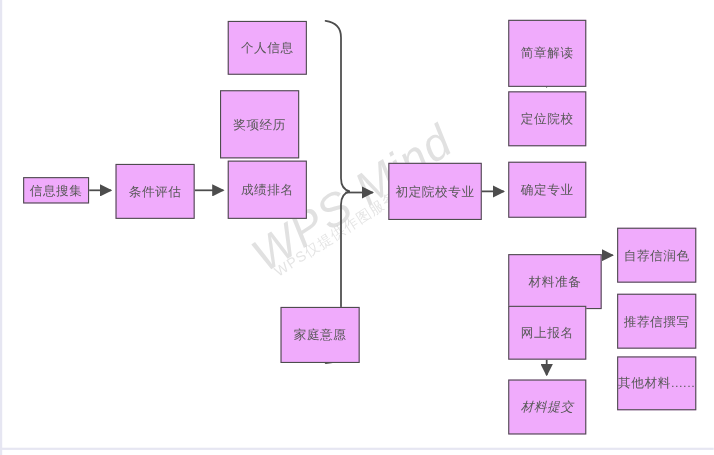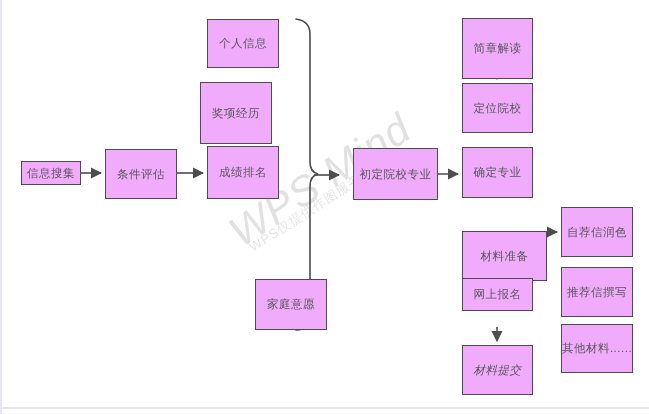--- a/index.html
+++ b/index.html
@@ -66,20 +66,20 @@
   <div class="node" style="left:200px;top:82px;width:72px;height:62px;">奖项经历</div>
   <div class="node" style="left:207px;top:146px;width:72px;height:53px;">成绩排名</div>
   <div class="node" style="left:207px;top:279px;width:72px;height:51px;margin-left:48px;">家庭意愿</div>
 
   <div class="node" style="left:353px;top:148px;width:85px;height:52px;">初定院校专业</div>
 
   <div class="node" style="left:462px;top:18px;width:71px;height:61px;">简章解读</div>
   <div class="node" style="left:462px;top:83px;width:71px;height:50px;">定位院校</div>
   <div class="node" style="left:462px;top:147px;width:71px;height:51px;">确定专业</div>
   <div class="node" style="left:462px;top:207px;width:85px;height:50px;margin-top:24px;">材料准备</div>
-  <div class="node" style="left:462px;top:278px;width:71px;height:33px;">网上报名</div>
+  <div class="node" style="left:462px;top:278px;width:71px;height:49px;">网上报名</div>
   <div class="node" style="left:462px;top:345px;width:71px;height:50px;font-style:italic;">材料提交</div>
 
   <div class="node" style="left:561px;top:207px;width:72px;height:50px;">自荐信润色</div>
   <div class="node" style="left:561px;top:267px;width:72px;height:50px;">推荐信撰写</div>
   <div class="node" style="left:561px;top:324px;width:72px;height:49px;">其他材料......</div>
 
 </div>
 
 </body></html>

